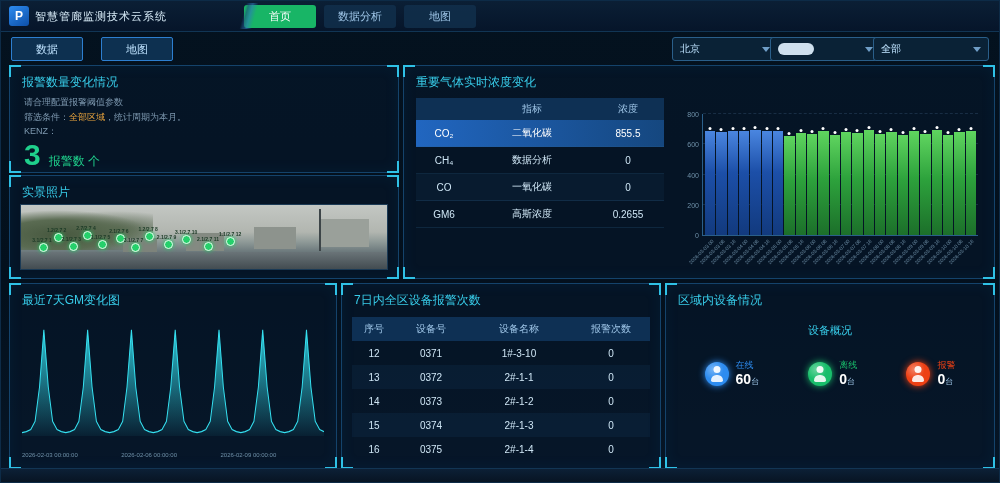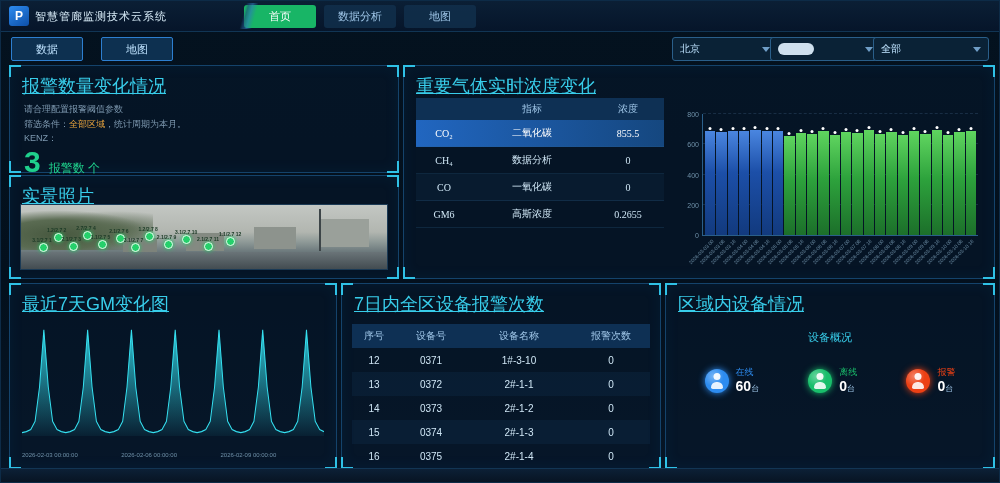--- a/index.html
+++ b/index.html
@@ -27,21 +27,21 @@
   .select.s1{right:221px;width:90px;} .select.s2{right:118px;width:95px;} .select.s3{right:10px;width:100px;}
   .chev{width:0;height:0;border-left:4px solid transparent;border-right:4px solid transparent;border-top:5px solid #6f9ec7;}
   .pill{width:36px;height:12px;border-radius:7px;background:#cfe0ee;}
 
   
   .panel{position:absolute;background:rgba(7,24,43,.55);border:1px solid #14436b;box-shadow:inset 0 0 14px rgba(20,90,150,.12);}
   .panel::before{content:"";position:absolute;top:-1px;left:-1px;width:10px;height:10px;border-top:2px solid #2fc1e6;border-left:2px solid #2fc1e6;}
   .panel::after{content:"";position:absolute;top:-1px;right:-1px;width:10px;height:10px;border-top:2px solid #2fc1e6;border-right:2px solid #2fc1e6;}
   .cb::before{content:"";position:absolute;bottom:-1px;left:-1px;width:10px;height:10px;border-bottom:2px solid #2fc1e6;border-left:2px solid #2fc1e6;}
   .cb::after{content:"";position:absolute;bottom:-1px;right:-1px;width:10px;height:10px;border-bottom:2px solid #2fc1e6;border-right:2px solid #2fc1e6;}
-  .panel-title{color:#38cdea;font-size:18px;padding:8px 12px 4px;text-decoration:underline;}
+  .panel-title{color:#38cdea;font-size:12px;padding:8px 12px 4px;}
 
   .p-alarm{left:8px;top:64px;width:388px;height:106px;}
   .alarm-desc{font-size:9px;color:#7e99b0;padding:1px 14px;line-height:1.5;}
   .alarm-note{font-size:9px;padding:0 14px;color:#7e99b0;}
   .alarm-note .hl{color:#e8a33d;}
   .alarm-count-row{padding:0 14px;display:flex;align-items:baseline;gap:8px;}
   .alarm-count{font-size:30px;font-weight:bold;color:#1fd08c;line-height:1.05;}
   .alarm-unit{font-size:12px;color:#1fd08c;text-align:center;}
 
   .p-photo{left:8px;top:174px;width:388px;height:102px;}
@@ -59,21 +59,21 @@
   .p-dot span{position:absolute;bottom:8px;left:-8px;font-size:5px;color:#1c3a26;font-weight:bold;white-space:nowrap;}
 
   .p-gas{left:402px;top:64px;width:590px;height:212px;}
   .gas-table{position:absolute;left:12px;top:32px;width:248px;font-size:10px;}
   .g-head,.g-row{display:grid;grid-template-columns:56px 1fr 72px;align-items:center;}
   .g-head{height:22px;background:#0e3054;color:#9fc6e8;}
   .g-head span{padding:0 6px;text-align:center;}
   .g-row{height:26px;border-bottom:1px solid rgba(42,95,138,.25);color:#cfe6f5;cursor:pointer;}
   .g-row:nth-child(odd){background:rgba(13,40,66,.35);}
   .g-row.sel{background:linear-gradient(90deg,#2166c0,#15477f);color:#fff;}
-  .g-row span{padding:0 16px;text-align:center;white-space:nowrap;font-family:Liberation Serif, serif;}
+  .g-row span{padding:0 16px;text-align:center;white-space:nowrap;}
 
   .gas-chart{position:absolute;left:272px;right:10px;top:26px;bottom:6px;}
   .gas-chart-title{text-align:center;color:#38cdea;font-size:11px;}
   .plot{position:absolute;left:26px;right:6px;top:22px;bottom:36px;border-left:1px solid #2a5f8a;border-bottom:1px solid #2a5f8a;}
   .gridline{position:absolute;left:0;right:0;border-top:1px dashed rgba(110,160,210,.18);}
   .ytick{position:absolute;right:calc(100% + 4px);font-size:7px;color:#6f90a8;transform:translateY(50%);}
   .bars-row{position:absolute;inset:0;display:flex;align-items:flex-end;gap:1px;padding:0 2px;}
   .bar-w{flex:1;position:relative;height:100%;display:flex;align-items:flex-end;}
   .bar{width:100%;position:relative;}
   .bar.blue{background:linear-gradient(180deg,#4a86e0 0%,#1c4fa8 40%,#123a7e 100%);}

